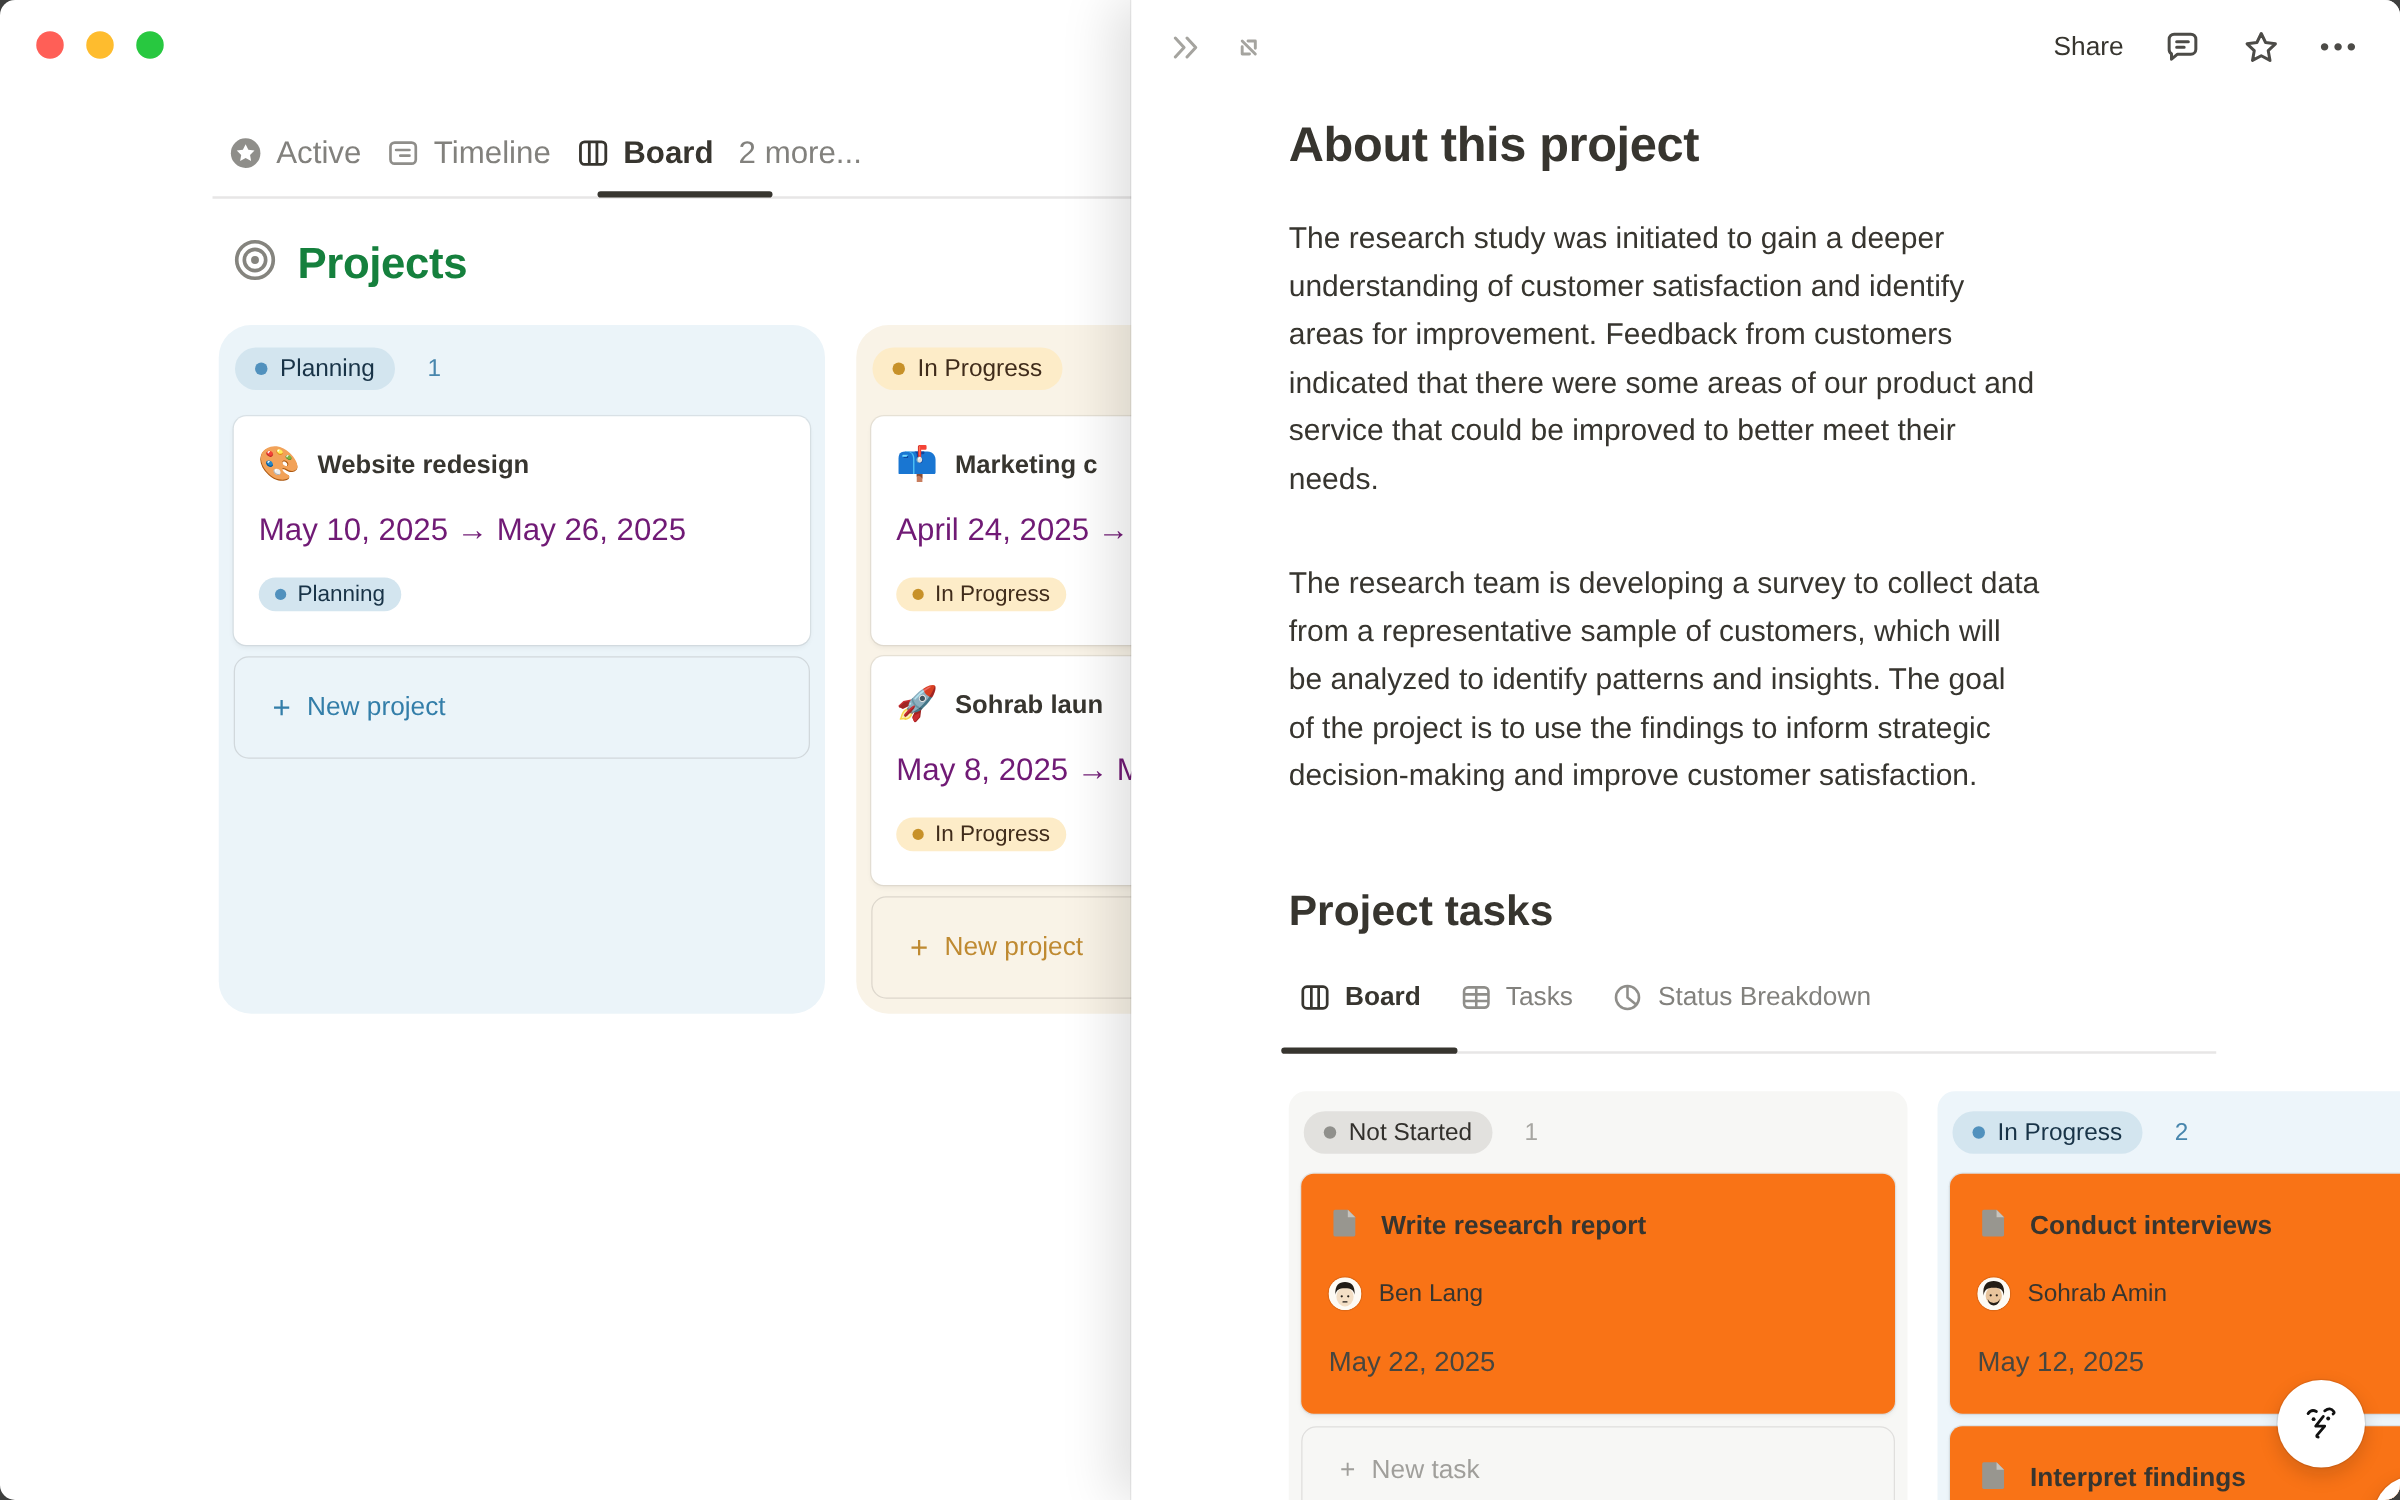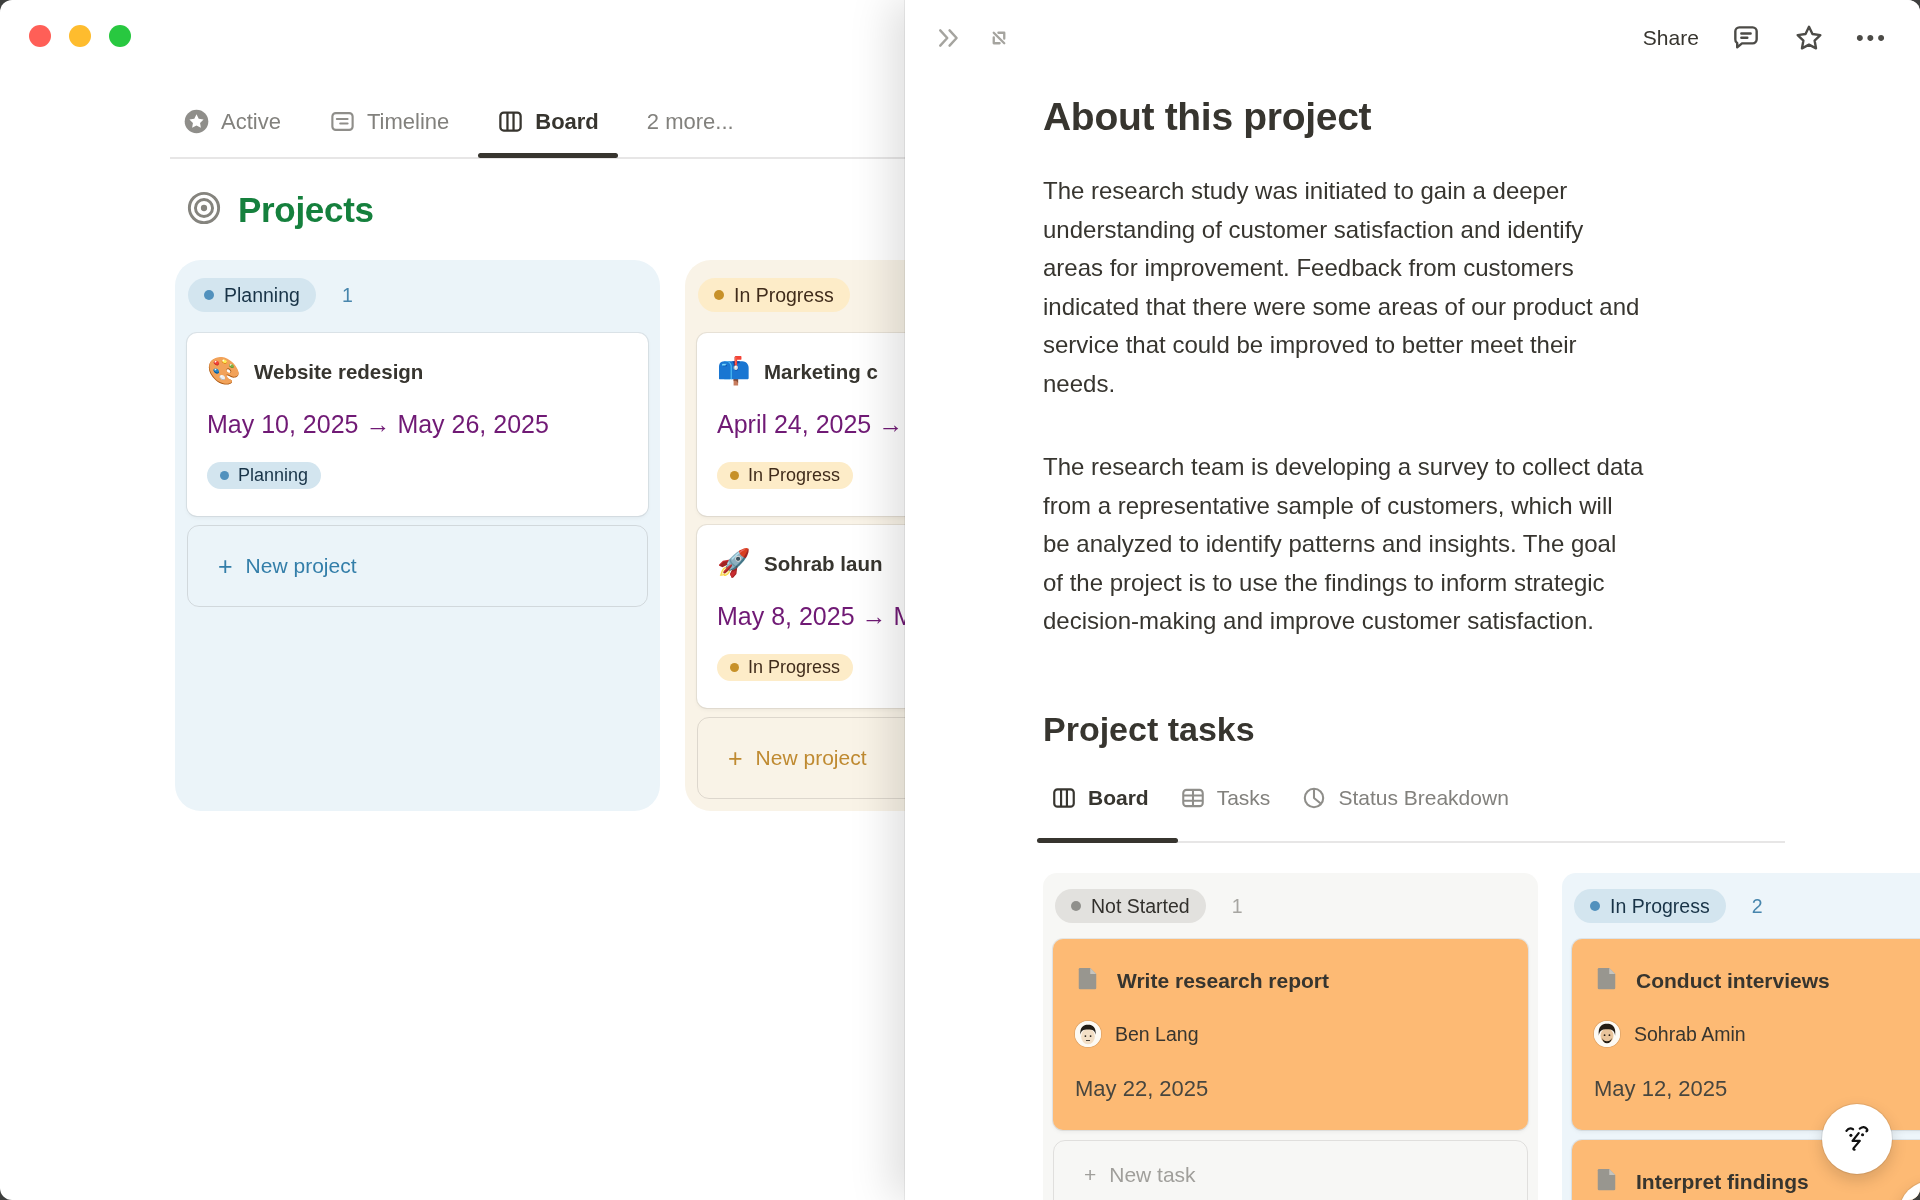--- a/index.html
+++ b/index.html
@@ -7,22 +7,22 @@
   .window {
     position:absolute; inset:0; background:#ffffff; border-radius:12px; overflow:hidden;
     font-family:"Liberation Sans", sans-serif; color:#37352f;
   }
   
   .traffic { position:absolute; left:29px; top:25px; display:flex; gap:18px; }
   .traffic span { width:22px; height:22px; border-radius:50%; }
   .tl-red { background:#ff5f57; } .tl-yellow { background:#febc2e; } .tl-green { background:#28c840; }
 
   
-  .main-tabs { position:absolute; left:183px; top:108px; display:flex; align-items:center; gap:48px;
-               font-size:22px; color:#82817d;text-align:right; }
+  .main-tabs { position:absolute; left:183px; top:108px; display:flex; align-items:center; gap:20px;
+               font-size:25px; color:#82817d;text-align:right; }
   .vtab { display:flex; align-items:center; gap:11px; cursor:default; }
   .vtab svg { display:block; }
   .vtab.selected { color:#37352f; font-weight:700; }
   .tab-underline { position:absolute; left:478px; top:153px; width:140px; height:5px; background:#37352f; border-radius:3px; }
   .main-divider { position:absolute; left:170px; top:157px; width:740px; height:1.5px; background:rgba(55,53,47,0.12); }
 
   
   .page-title-row { position:absolute; left:186px; top:190px; display:flex; align-items:center; gap:16px; }
   .page-title-row h1 { font-size:35px; font-weight:700; letter-spacing:-0.3px; color:#15803d; }
 
@@ -62,38 +62,38 @@
   
   .panel { position:absolute; left:905px; top:0; width:1015px; height:1200px; background:#fff;
            box-shadow:-1px 0 0 rgba(0,0,0,0.06), -14px 0 40px rgba(0,0,0,0.13); }
   .panel-toolbar { position:absolute; top:22px; left:30px; right:32px; display:flex; align-items:center; }
   .ptb-left { display:flex; align-items:center; gap:22px; }
   .ptb-right { margin-left:auto; display:flex; align-items:center; gap:31px;justify-content:space-between; }
   .share-lbl { font-size:21px; color:#37352f; }
   .icon-btn { display:flex; align-items:center; justify-content:center; cursor:default; }
   .more-dots { font-size:22px; letter-spacing:3px; color:#4c4b47; }
 
-  .panel-content { position:absolute; left:138px; top:0; width:747px; height:1069px; }
+  .panel-content { position:absolute; left:126px; top:0; width:747px; height:1069px; }
   .peek-title { position:absolute; top:95px; left:0; font-size:39px; font-weight:700; letter-spacing:-0.3px; }
   .para { position:absolute; left:0; width:747px; font-size:24px; line-height:38.5px;
           color:#37352f; white-space:pre-line; }
   .para1 { top:172px; } .para2 { top:448px; }
   .section-title { position:absolute; top:710px; left:0; font-size:34px; font-weight:700; }
 
   .panel-tabs { position:absolute; top:785px; left:8px; display:flex; align-items:center; gap:31px;
                 font-size:21px; color:#82817d; }
   .ptab-underline { position:absolute; top:838px; left:-6px; width:141px; height:5px; background:#37352f; border-radius:3px; }
   .panel-tabs-divider { position:absolute; top:841px; left:0; width:742px; height:1.5px; background:rgba(55,53,47,0.12); }
 
   .task-board { position:absolute; top:873px; left:0; display:flex; gap:24px; }
   .tcol { border-radius:14px; padding:10px 9px; height:340px; }
   .tcol-gray { width:495px; background:#f7f7f5; }
   .tcol-blue { width:520px; background:#edf5fa; }
   .tcol .col-head { margin:6px 0 16px 3px; }
-  .tcard { background:#fdba74; border-radius:10px; margin:0 1px 10px; padding:27px 22px 28px;
+  .tcard { background:#f97316; border-radius:10px; margin:0 1px 10px; padding:27px 22px 28px;
            box-shadow:0 0 0 1px rgba(15,15,15,0.07), 0 2px 4px rgba(15,15,15,0.05); }
   .tcard .trow { display:flex; align-items:center; gap:17px; }
   .tcard .ttl { font-size:21px; font-weight:700; color:#37352f; white-space:nowrap; }
   .assignee { display:flex; align-items:center; gap:14px; margin-top:26px; font-size:19.5px; color:#37352f; }
   .avatar { width:26px; height:26px; border-radius:50%; overflow:hidden; flex:none;
             box-shadow:0 0 0 1px rgba(15,15,15,0.1); background:#fdf8f0; }
   .tdate { margin-top:29px; font-size:22px; color:#47463f; }
   .newtask { height:110px; border:1.5px solid rgba(55,53,47,0.12); border-radius:12px; margin:0 1px;
              display:flex; align-items:flex-start; padding:22px 0 0 30px; gap:13px;
              font-size:21px; font-weight:500; }

